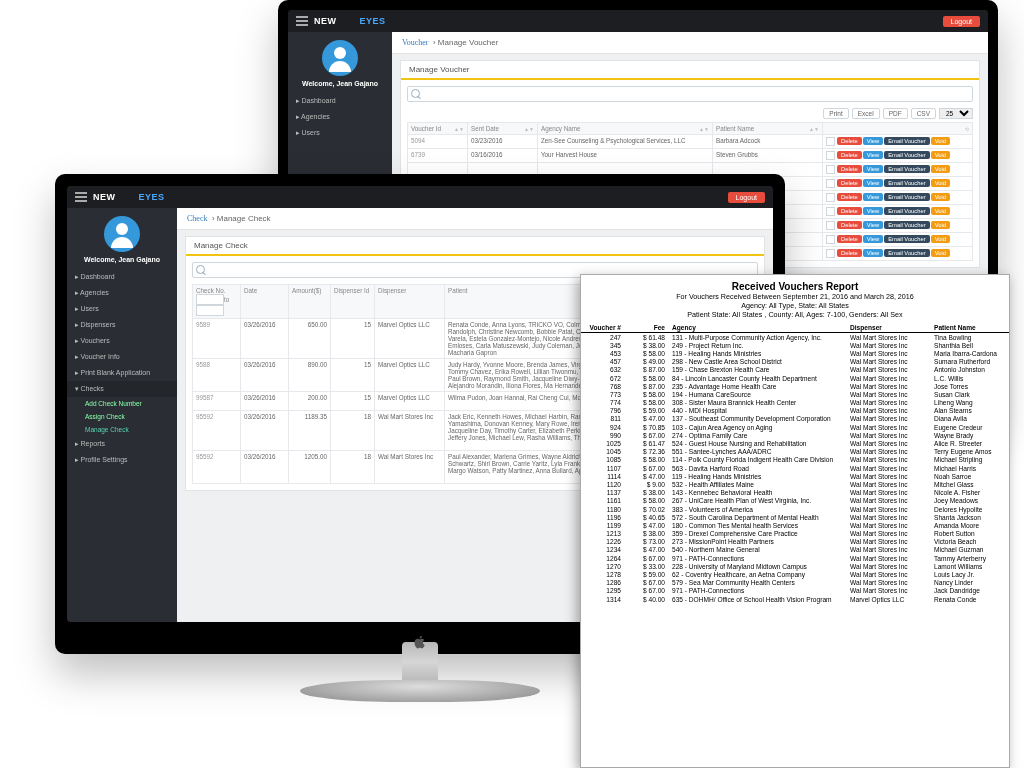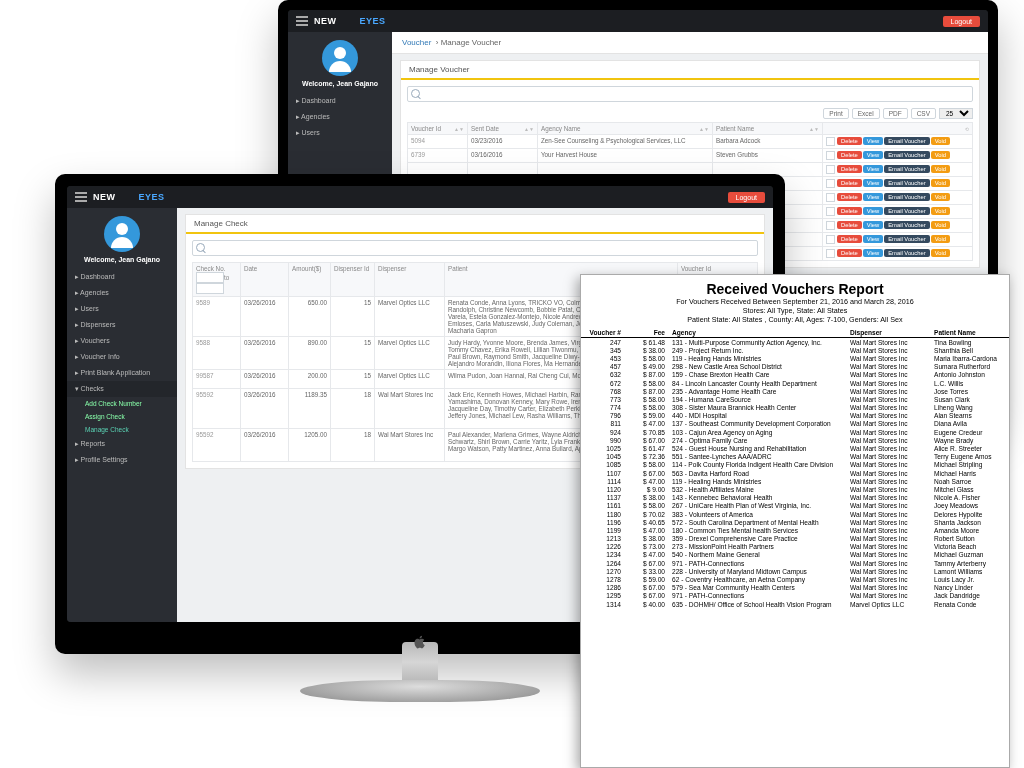--- a/index.html
+++ b/index.html
@@ -39,21 +39,21 @@
   .avatar::after  { content:""; position:absolute; bottom:4px; left:50%; transform:translateX(-50%); width:22px; height:11px; background:#fff; border-radius:11px 11px 0 0; }
   .welcome { color:#fff; font-weight:bold; font-size:7px; }
 
   .nav .item { padding:4px 8px; display:flex; align-items:center; gap:4px; cursor:pointer; color:#bbb; }
   .nav .sub { padding:3px 8px 3px 18px; color:#8fa; font-size:6.5px; cursor:pointer;}
   .nav .sub.active { color:#5ad1b3; }
   .nav .section-open { background:#23262b; }
 
   .content { flex:1; background:#eef0f2; overflow:hidden; position:relative; }
   .crumb { font-size:8px; color:#666; padding:6px 10px; background:#fff; border-bottom:1px solid #e3e3e3; }
-  .crumb a { color:#337ab7; }
+  .crumb a { color:#337ab7;font-family:Liberation Serif, serif; }
   .panel { margin:6px 8px; background:#fff; border:1px solid #e3e3e3; }
   .panel-hd { padding:4px 8px; border-bottom:2px solid #f1c40f; font-size:8px; color:#555; }
   .panel-body { padding:6px; }
 
   .search { width:100%; height:16px; border:1px solid #cfd6dc; border-radius:2px; padding:0 14px; font-size:7px; color:#337ab7;
     background: linear-gradient(#fff,#fff); }
   .search-wrap { position:relative; margin-bottom:6px; }
   .search-wrap .mag { position:absolute; left:4px; top:3px; width:9px; height:9px; border:1px solid #9ab; border-radius:50%; }
   .search-wrap .mag::after { content:""; position:absolute; width:4px; height:1px; background:#9ab; bottom:-1px; right:-2px; transform:rotate(45deg); }
 
@@ -70,21 +70,21 @@
 
   .actions { white-space:nowrap; }
   .pill { display:inline-block; padding:1px 4px; border-radius:2px; color:#fff; font-size:5.8px; margin-left:1px; cursor:pointer;}
   .chk { display:inline-block; width:9px; height:9px; border:1px solid #cfd6dc; background:#fff; vertical-align:middle; margin-right:1px; cursor:pointer;}
   .p-del { background:#e74c3c; } .p-view{ background:#3498db;} .p-email{ background:#34495e;} .p-void{ background:#f39c12;}
 
   
   .report { position:absolute; top:274px; left:580px; width:430px; height:494px; background:#fff; border:1px solid #aaa;
     box-shadow:-3px 4px 12px rgba(0,0,0,0.35); font-size:7.2px; color:#000; overflow:hidden; }
   .report .r-hd { text-align:center; padding:6px 8px 4px; }
-  .report .r-hd .t1 { font-weight:bold; font-size:14px; }
+  .report .r-hd .t1 { font-weight:bold; font-size:10px; }
   .report .r-hd .t2 { font-size:7.2px; }
   .report table { width:100%; border-collapse:collapse; font-size:6.6px; }
   .report th { text-align:left; padding:1px 3px; font-weight:bold; border-bottom:1px solid #000; }
   .report td { padding:0.6px 3px; vertical-align:top; }
   .report .vnum { text-align:right; padding-right:6px;}
   .report .fee { text-align:right; padding-right:4px; white-space:nowrap; }
   .report .agency { }
 </style>
 </head>
 <body>
@@ -261,20 +261,24 @@
               <div class="item">▸ Print Blank Application</div>
               <div class="item section-open">▾ Checks</div>
               <div class="sub">Add Check Number</div>
               <div class="sub">Assign Check</div>
               <div class="sub active">Manage Check</div>
               <div class="item">▸ Reports</div>
               <div class="item">▸ Profile Settings</div>
             </div>
       </div>
       <div class="content">
+        <div class="crumb">
+          <a>Check</a>
+          &nbsp;›&nbsp;<span>Manage Check</span>
+        </div>
         <div class="panel">
           <div class="panel-hd">Manage Check</div>
           <div class="panel-body">
             <div class="search-wrap">
               <span class="mag"></span>
               <input class="search" style="">
             </div>
             <table class="grid">
               <thead>
                 <tr>
@@ -343,21 +347,21 @@
       </div>
     </div>
   </div>
     </div>
 </div>
 
 <div class="report">
   <div class="r-hd">
     <div class="t1">Received Vouchers Report</div>
     <div class="t2">For Vouchers Received Between September 21, 2016 and March 28, 2016</div>
-    <div class="t2">Stores: All Type, State: All States</div>
+    <div class="t2">Agency: All Type, State: All States</div>
     <div class="t2">Patient State: All States , County: All, Ages: 7-100, Genders: All Sex</div>
   </div>
   <table>
     <thead>
         <tr>
       <th class="vnum" style="width:46px">Voucher #</th>
       <th class="fee" style="width:42px">Fee</th>
       <th>Agency</th>
       <th style="width:84px">Dispenser</th>
       <th style="width:78px">Patient Name</th>

